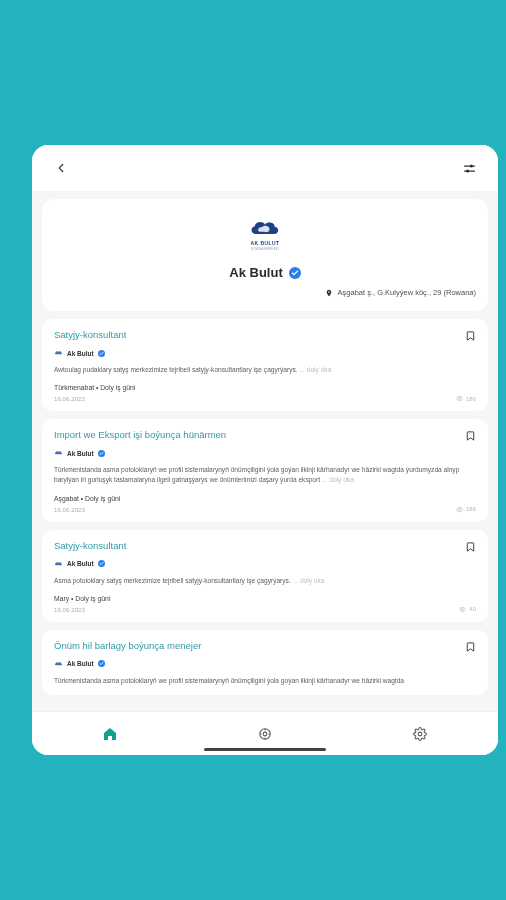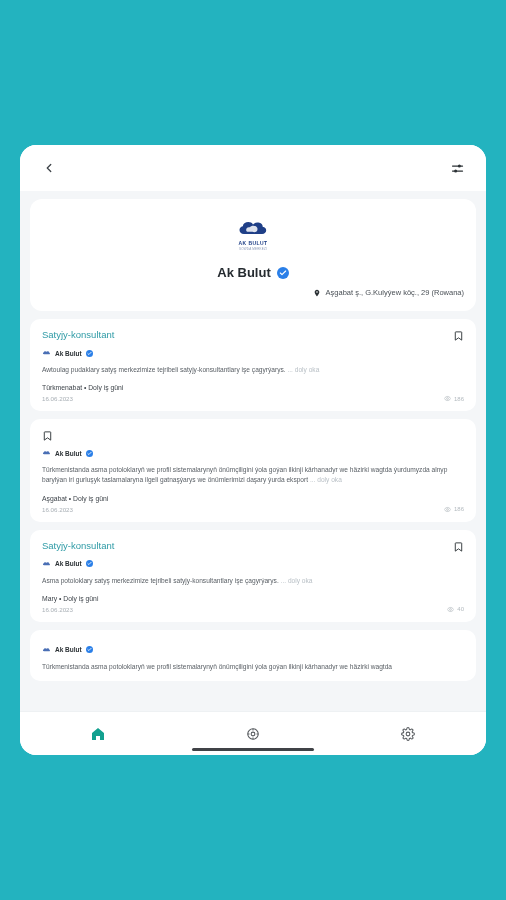--- a/index.html
+++ b/index.html
@@ -10,21 +10,21 @@
     overflow: hidden;
   }
   .screen {
     position: relative;
     width: 506px; height: 900px;
     background: #23b3bf;
   }
   
   .device {
     position: absolute;
-    left: 20px; top: 145px;
+    left: 32px; top: 145px;
     width: 466px; height: 610px;
     background: #ffffff;
     border-radius: 16px;
     overflow: hidden;
     display: flex;
     flex-direction: column;
   }
   
   .topbar {
     height: 46px;
@@ -319,20 +319,21 @@
                   <circle cx="12" cy="12" r="3"></circle>
                 </svg>
                 <span>186</span>
               </span>
             </div>
           </div>
         </div>
 
         <div class="job-card">
           <div class="job-top">
+            <div class="job-title">Import we Eksport işi boýunça hünärmen</div>
             <span class="bookmark">
               <svg width="11" height="14" viewBox="0 0 24 24" fill="none" stroke="currentColor" stroke-width="2" stroke-linejoin="round">
                 <path d="M6 3h12a1 1 0 0 1 1 1v17l-7-5-7 5V4a1 1 0 0 1 1-1z"></path>
               </svg>
             </span>
           </div>
           <div class="company-row">
             <span class="mini-logo">
               <svg width="9" height="6" viewBox="0 0 60 34">
                 <path d="M14 26 C5 26 3 14 12 12 C13 4 26 2 30 9 C34 3 48 5 47 13 C56 14 55 26 46 26 Z" fill="#4a6fb5"></path>
@@ -399,20 +400,28 @@
                   <path d="M1 12s4-7 11-7 11 7 11 7-4 7-11 7-11-7-11-7z"></path>
                   <circle cx="12" cy="12" r="3"></circle>
                 </svg>
                 <span>40</span>
               </span>
             </div>
           </div>
         </div>
 
         <div class="job-card">
+          <div class="job-top">
+            <div class="job-title">Önüm hil barlagy boýunça menejer</div>
+            <span class="bookmark">
+              <svg width="11" height="14" viewBox="0 0 24 24" fill="none" stroke="currentColor" stroke-width="2" stroke-linejoin="round">
+                <path d="M6 3h12a1 1 0 0 1 1 1v17l-7-5-7 5V4a1 1 0 0 1 1-1z"></path>
+              </svg>
+            </span>
+          </div>
           <div class="company-row">
             <span class="mini-logo">
               <svg width="9" height="6" viewBox="0 0 60 34">
                 <path d="M14 26 C5 26 3 14 12 12 C13 4 26 2 30 9 C34 3 48 5 47 13 C56 14 55 26 46 26 Z" fill="#4a6fb5"></path>
               </svg>
             </span>
             <span class="mini-name">Ak Bulut</span>
             <span class="verified-sm">
               <svg width="5" height="5" viewBox="0 0 24 24" fill="none" stroke="#ffffff" stroke-width="4" stroke-linecap="round" stroke-linejoin="round">
                 <polyline points="20 6 9 17 4 12"></polyline>

